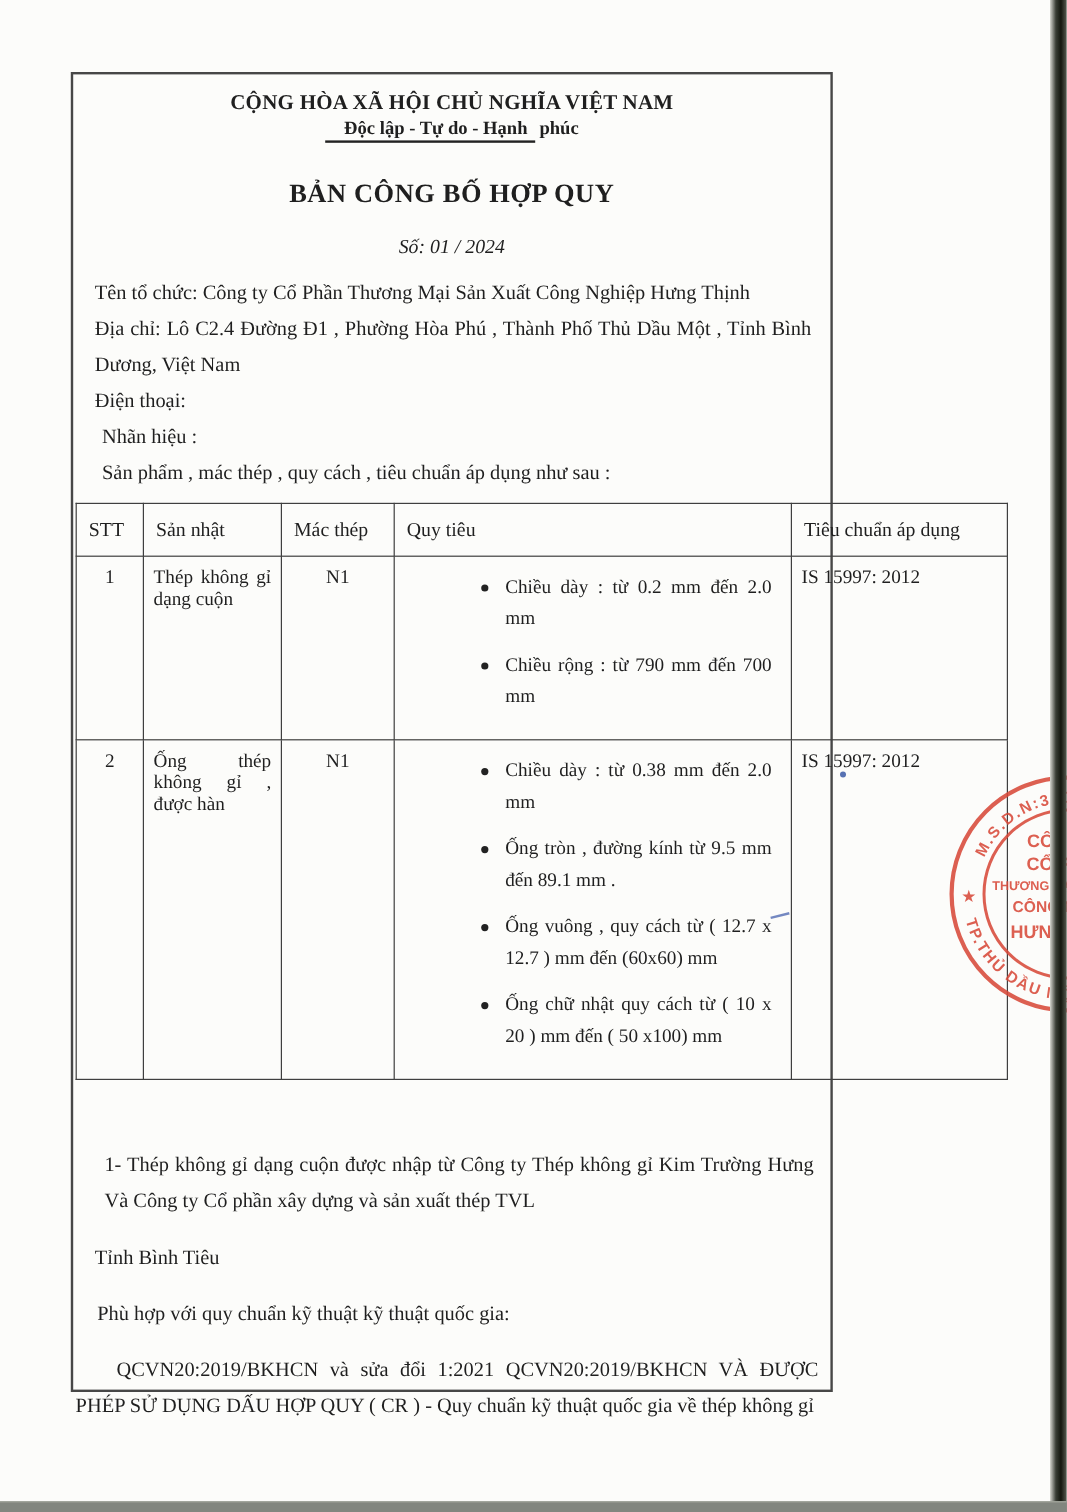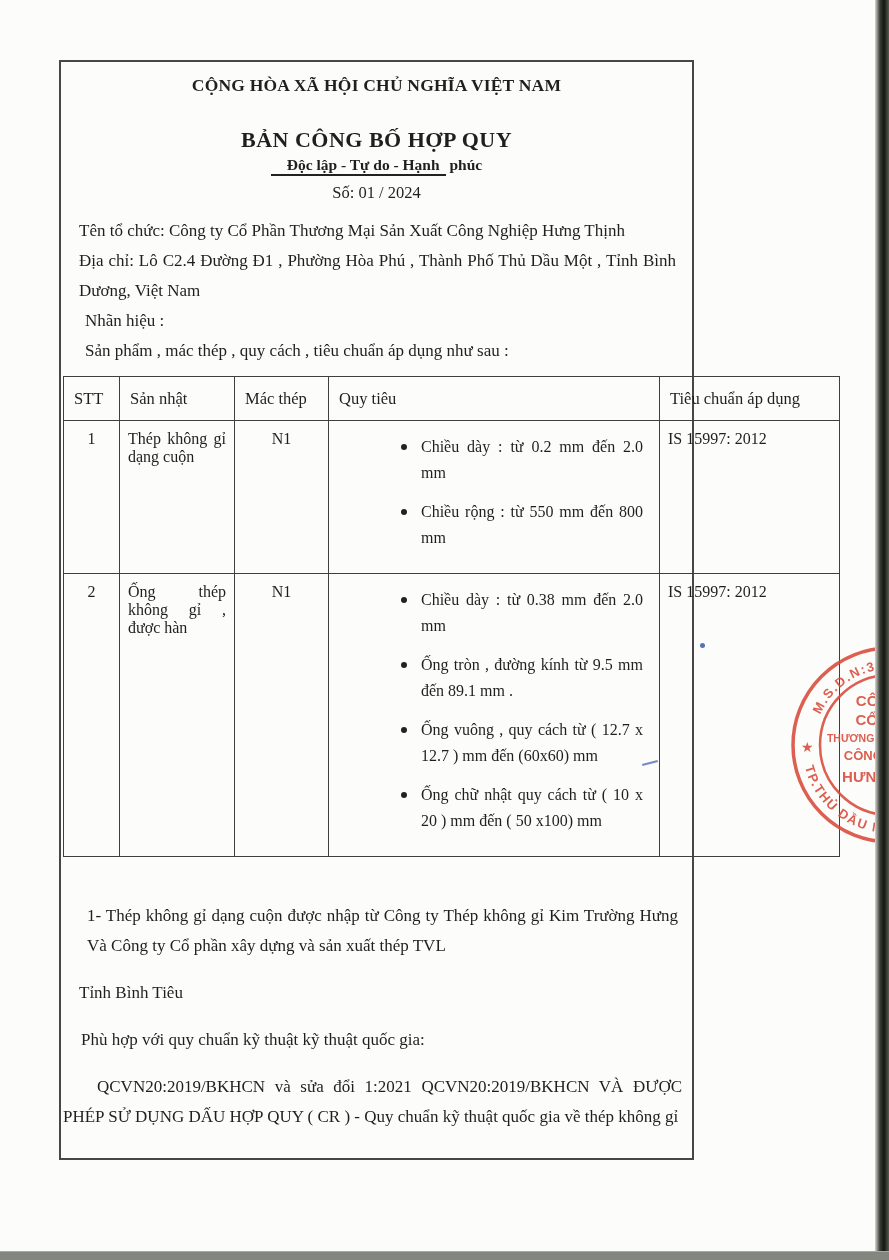--- a/index.html
+++ b/index.html
@@ -22,21 +22,21 @@
     border:2px solid var(--line);
     box-sizing:border-box;
     background:transparent;
   }
 
   .center{text-align:center;}
   .nat-header{margin-top:13px;font-weight:bold;font-size:17.5px;letter-spacing:.2px;}
   .motto{margin-top:3px;font-weight:bold;font-size:15.5px;}
   .motto .u{border-bottom:2px solid #222;padding:0 6px 1px 16px;}
   .doc-title{margin-top:31px;font-weight:bold;font-size:22px;letter-spacing:.5px;}
-  .doc-number{margin-top:9px;font-size:16.5px;}
+  .doc-number{margin-top:22px;font-size:16.5px;font-style:italic;}
 
   .p{font-size:17px;line-height:30px;margin:0 16px 0 18px;text-align:justify;}
   .p.first{margin-top:13px;}
   .p.indent{margin-left:24px;}
   .bold{font-weight:bold;}
 
   
   table.spec{
     border-collapse:collapse;margin:10px 0 12px 2px;width:776px;table-layout:fixed;
     font-size:16px;
@@ -60,21 +60,21 @@
     position:relative;padding-left:22px;margin-bottom:13px;
     text-align:justify;line-height:26px;
   }
   ul.bullets li::before{
     content:"";position:absolute;left:2px;top:10px;width:6px;height:6px;
     border-radius:50%;background:#222;
   }
   td.std{padding:10px 10px;}
 
   
-  .notes{margin-top:44px;font-family:Liberation Serif, serif;}
+  .notes{margin-top:56px;font-family:Liberation Serif, serif;}
   .note{font-size:17px;line-height:30px;text-align:justify;}
   .note-1{margin:0 14px 0 26px;}
   .note-2{margin:0 14px 0 0;padding-left:58px;text-indent:-32px;}
   .province{margin-left:18px;text-align:left;}
   .conf-intro{margin-left:20px;text-align:left;}
   .conf-detail{margin:0 10px 0 2px;text-indent:34px;}
 
   
   .stamp{
     position:absolute;left:775px;top:630px;width:230px;height:230px;
@@ -106,31 +106,32 @@
 </style>
 </head>
 <body>
 
 <div class="page">
 
   <div class="doc-box">
 
     <div class="center nat-header">CỘNG HÒA XÃ HỘI CHỦ NGHĨA VIỆT NAM</div>
 
-    <div class="center doc-title">BẢN CÔNG BỐ HỢP QUY</div>
-
     <div class="center motto">
       <span class="u">Độc lập - Tự do - Hạnh</span>
       <span>phúc</span>
     </div>
 
+    <div class="center doc-title">BẢN CÔNG BỐ HỢP QUY</div>
+
     <div class="center doc-number">Số: 01 / 2024</div>
 
     <p class="p first">Tên tổ chức: Công ty Cổ Phần Thương Mại Sản Xuất Công Nghiệp Hưng Thịnh</p>
     <p class="p">Địa chỉ: Lô C2.4 Đường Đ1 , Phường Hòa Phú , Thành Phố Thủ Dầu Một , Tỉnh Bình Dương, Việt Nam</p>
+    <p class="p">Điện thoại:</p>
 
     <p class="p indent">Nhãn hiệu :</p>
     <p class="p indent">Sản phẩm , mác thép , quy cách , tiêu chuẩn áp dụng như sau :</p>
 
     <table class="spec">
       <colgroup>
         <col class="c-stt">
           <col class="c-prod">
           <col class="c-grade">
           <col class="c-spec">
@@ -146,21 +147,21 @@
         </tr>
       </thead>
       <tbody>
         <tr class="r1">
           <td class="ctr">1</td>
           <td class="prod">Thép không gỉ dạng cuộn</td>
           <td class="ctr">N1</td>
           <td class="specs">
             <ul class="bullets">
               <li>Chiều dày : từ 0.2 mm đến 2.0 mm</li>
-              <li>Chiều rộng : từ 550 mm đến 800 mm</li>
+              <li>Chiều rộng : từ 790 mm đến 700 mm</li>
             </ul>
           </td>
           <td class="std">IS 15997: 2012</td>
         </tr>
         <tr class="r2">
           <td class="ctr">2</td>
           <td class="prod">Ống thép không gỉ , được hàn</td>
           <td class="ctr">N1</td>
           <td class="specs">
             <ul class="bullets">

